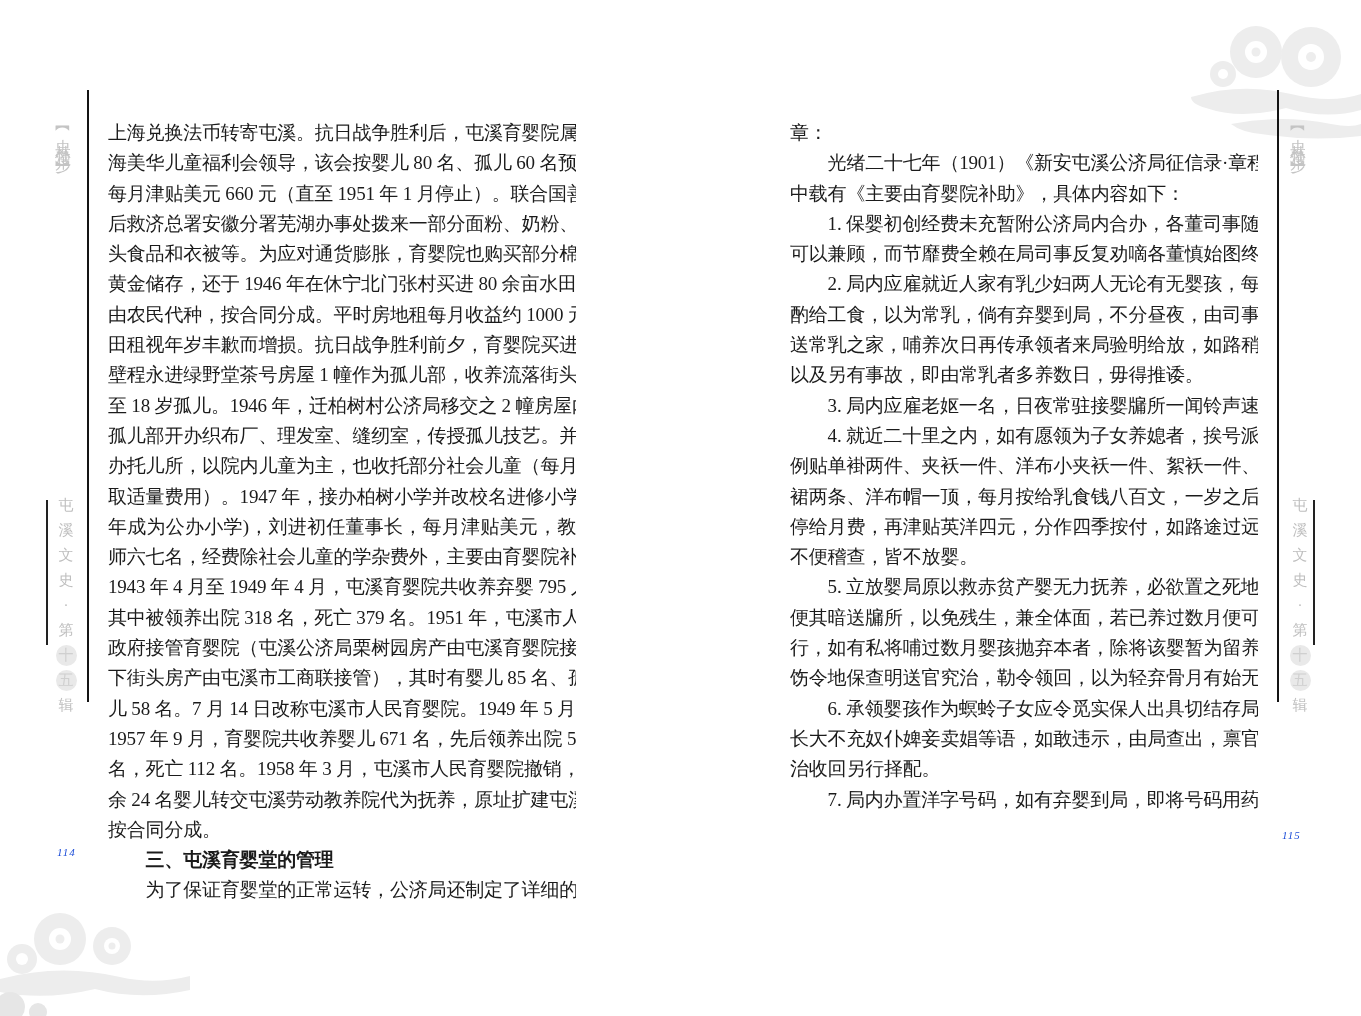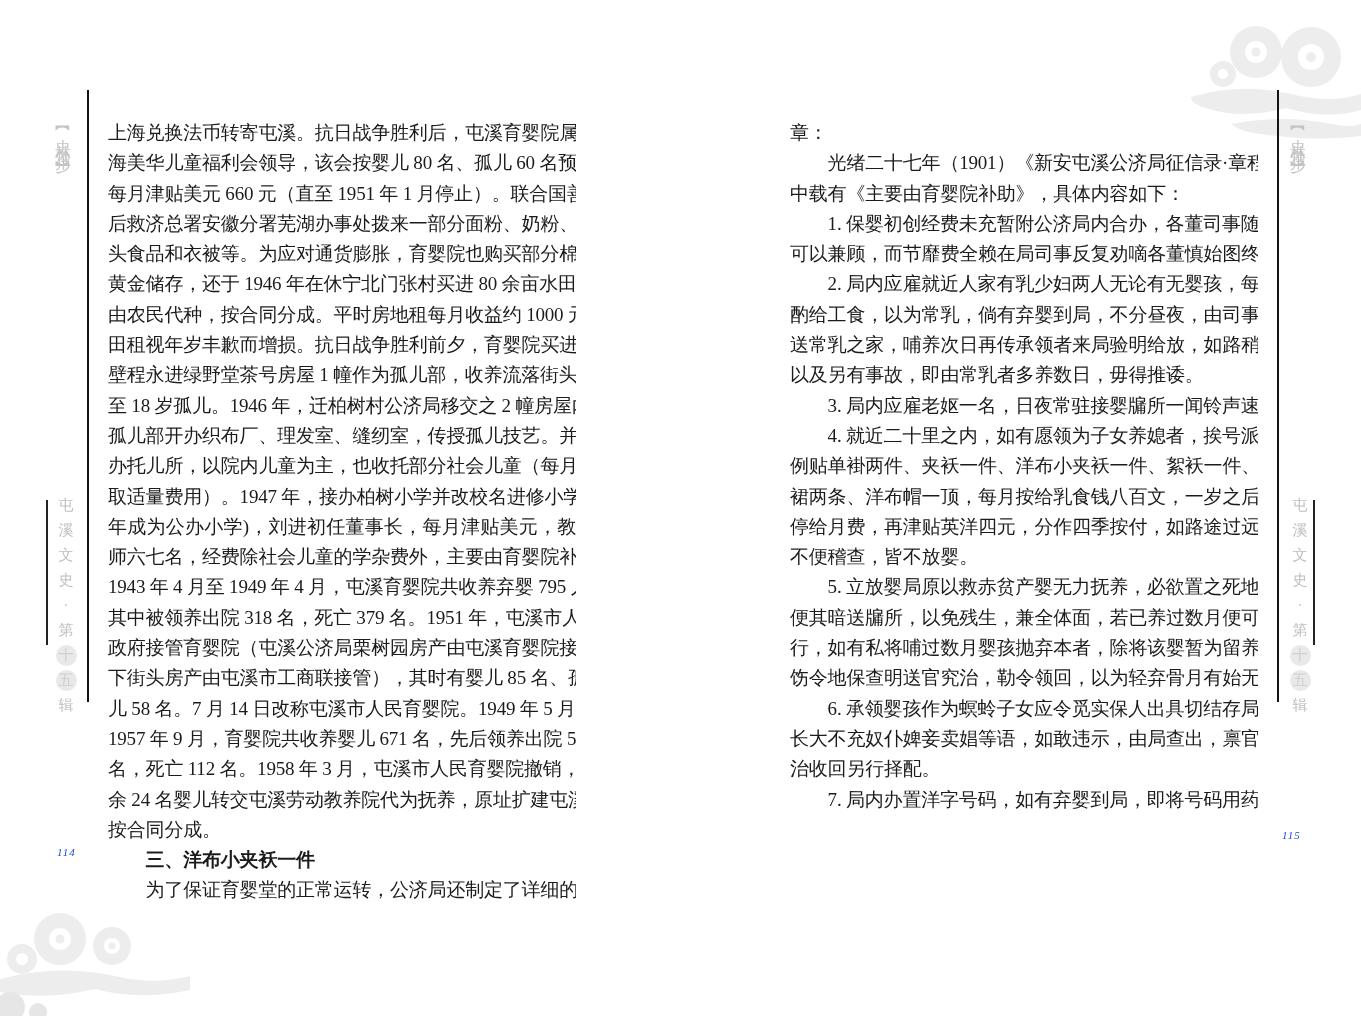--- a/index.html
+++ b/index.html
@@ -156,21 +156,21 @@
     <div class="line jl">师六七名，经费除社会儿童的学杂费外，主要由育婴院补助。</div>
     <div class="line jl">1943 年 4 月至 1949 年 4 月，屯溪育婴院共收养弃婴 795 人，</div>
     <div class="line jl">其中被领养出院 318 名，死亡 379 名。1951 年，屯溪市人民</div>
     <div class="line jl">政府接管育婴院（屯溪公济局栗树园房产由屯溪育婴院接收，</div>
     <div class="line jl">下街头房产由屯溪市工商联接管），其时有婴儿 85 名、孤</div>
     <div class="line jl">儿 58 名。7 月 14 日改称屯溪市人民育婴院。1949 年 5 月至</div>
     <div class="line jl">1957 年 9 月，育婴院共收养婴儿 671 名，先后领养出院 555</div>
     <div class="line jl">名，死亡 112 名。1958 年 3 月，屯溪市人民育婴院撤销，剩</div>
     <div class="line jl">余 24 名婴儿转交屯溪劳动教养院代为抚养，原址扩建屯溪</div>
     <div class="line">按合同分成。</div>
-    <div class="line hd">　　三、洋布小夹袄一件</div>
+    <div class="line hd">　　三、屯溪育婴堂的管理</div>
     <div class="line jl">　　为了保证育婴堂的正常运转，公济局还制定了详细的规</div>
   </div>
 
 <div class="textcol textcol-right">
 
 <div class="line">章：</div>
     <div class="line jl">　　光绪二十七年（1901）《新安屯溪公济局征信录·章程》</div>
     <div class="line">中载有《主要由育婴院补助》，具体内容如下：</div>
     <div class="line jl">　　1. 保婴初创经费未充暂附公济局内合办，各董司事随时</div>
     <div class="line jl">可以兼顾，而节靡费全赖在局司事反复劝嘀各董慎始图终，</div>

